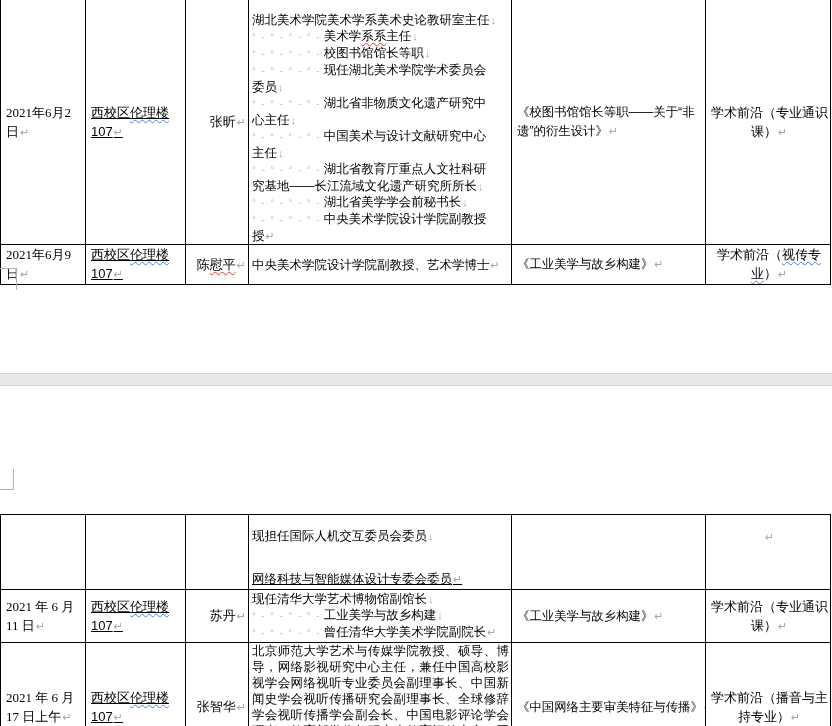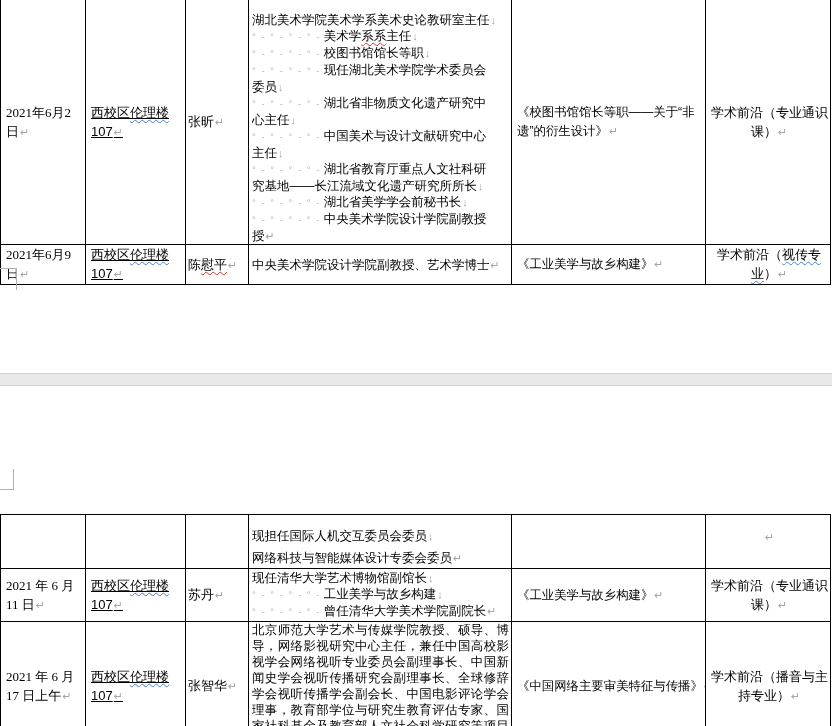--- a/index.html
+++ b/index.html
@@ -10,29 +10,29 @@
   #tbl-p1{top:0;}
   #tbl-p1 tr:first-child td{border-top:none;}
   #tbl-p2{top:514px;border-radius:22px;}
 
   td{border:1px solid #000;vertical-align:middle;font-size:13px;line-height:19px;
      padding:0 2px;overflow:hidden;}
   td .ln{white-space:nowrap;}
 
   td.col0{padding:0 2px 0 5px;font-family:Liberation Serif, serif;}
   td.col1{padding:0 2px 0 5px;text-decoration:underline;}
-  td.col2{text-align:left;}
+  td.col2{text-align:right;}
   td.col3{padding:0 2px 0 3px;font-size:12.5px;line-height:16px;}
   td.col4{padding:0 2px 0 5px;font-size:12.4px;}
   td.col5{padding:0 3px 0 5px;text-align:center;}
 
   td.vtop{vertical-align:top;padding-top:12px;}
   td.lh19{line-height:19px;}
   td.just .ln{white-space:normal;text-align:justify;}
-  .ln.gap{margin-top:3px;}
+  .ln.gap{margin-top:24px;text-decoration:underline;}
 
   .mk{color:#a6a6a6;}
   .mk.end{font-size:11px;padding-left:1px;}
   .ind{color:#b5b5b5;font-size:9.5px;letter-spacing:1.5px;margin-right:3px;}
   .u-red{text-decoration:underline;text-decoration-style:wavy;text-decoration-color:#e03131;text-decoration-thickness:1px;text-underline-offset:2px;}
   .u-blue{text-decoration:underline;text-decoration-style:wavy;text-decoration-color:#4a7fd6;text-decoration-thickness:1px;text-underline-offset:2px;}
 
   #page-gap{position:absolute;left:0;top:373px;width:832px;height:13px;background:#e9e9e9;
             border-top:1px solid #d2d2d2;border-bottom:1px solid #d2d2d2;box-sizing:border-box;}
   .corner{position:absolute;left:0;}

